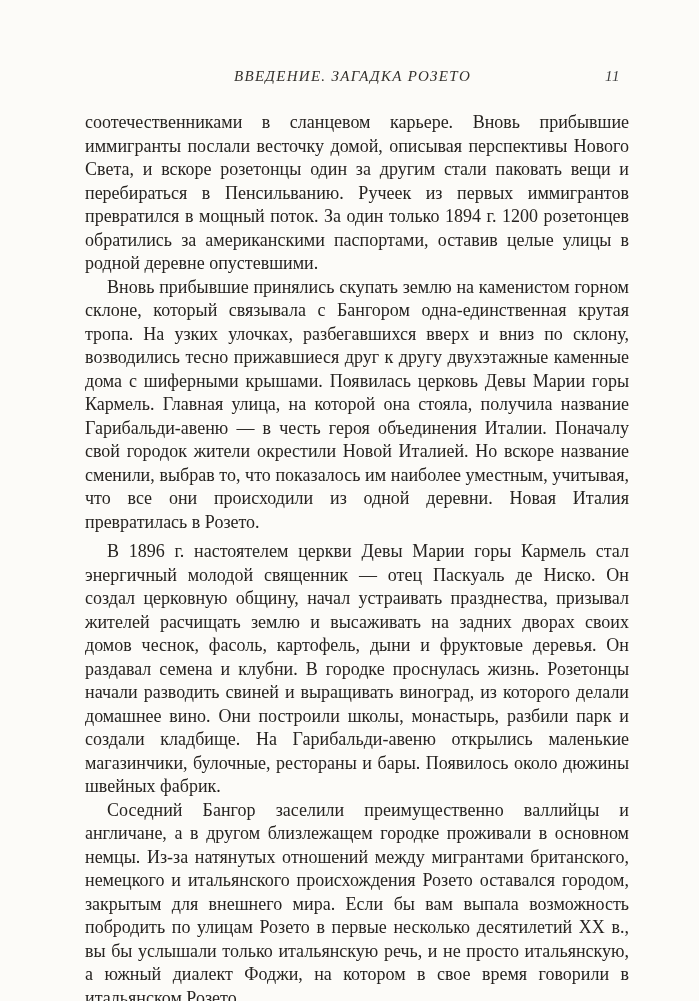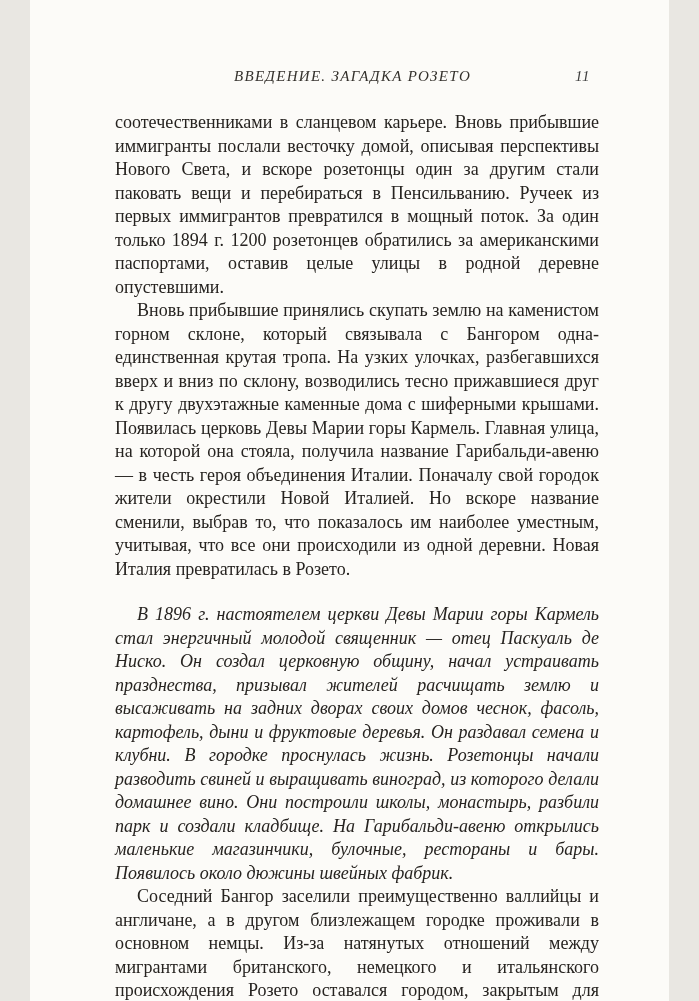--- a/index.html
+++ b/index.html
@@ -2,21 +2,21 @@
 <html lang="ru"><head>
 <meta charset="utf-8">
 <style>
   html, body {
     margin: 0;
     padding: 0;
     background: #e9e7e2;
   }
   .page {
     position: relative;
-    width: 639px;
+    width: 699px;
     height: 1001px;
     margin: 0 auto;
     background: #fcfbf8;
     font-family: "Liberation Serif", "DejaVu Serif", serif;
     color: #262320;
     overflow: hidden;
     box-sizing: border-box;
   }
   .running-head {
     position: absolute;
@@ -49,22 +49,21 @@
     text-align: justify;
   }
   .para {
     margin: 0;
     padding: 0;
   }
   .para.indent {
     text-indent: 22px;
   }
   .para.section-break {
-    margin-top: 22px;
-    font-style: italic;
+    margin-top: 6px;
   }
 </style>
 </head>
 <body>
 
 <div class="page">
 
   <div class="running-head">
     <span class="head-title">ВВЕДЕНИЕ. ЗАГАДКА РОЗЕТО</span>
     <span class="page-num">11</span>

